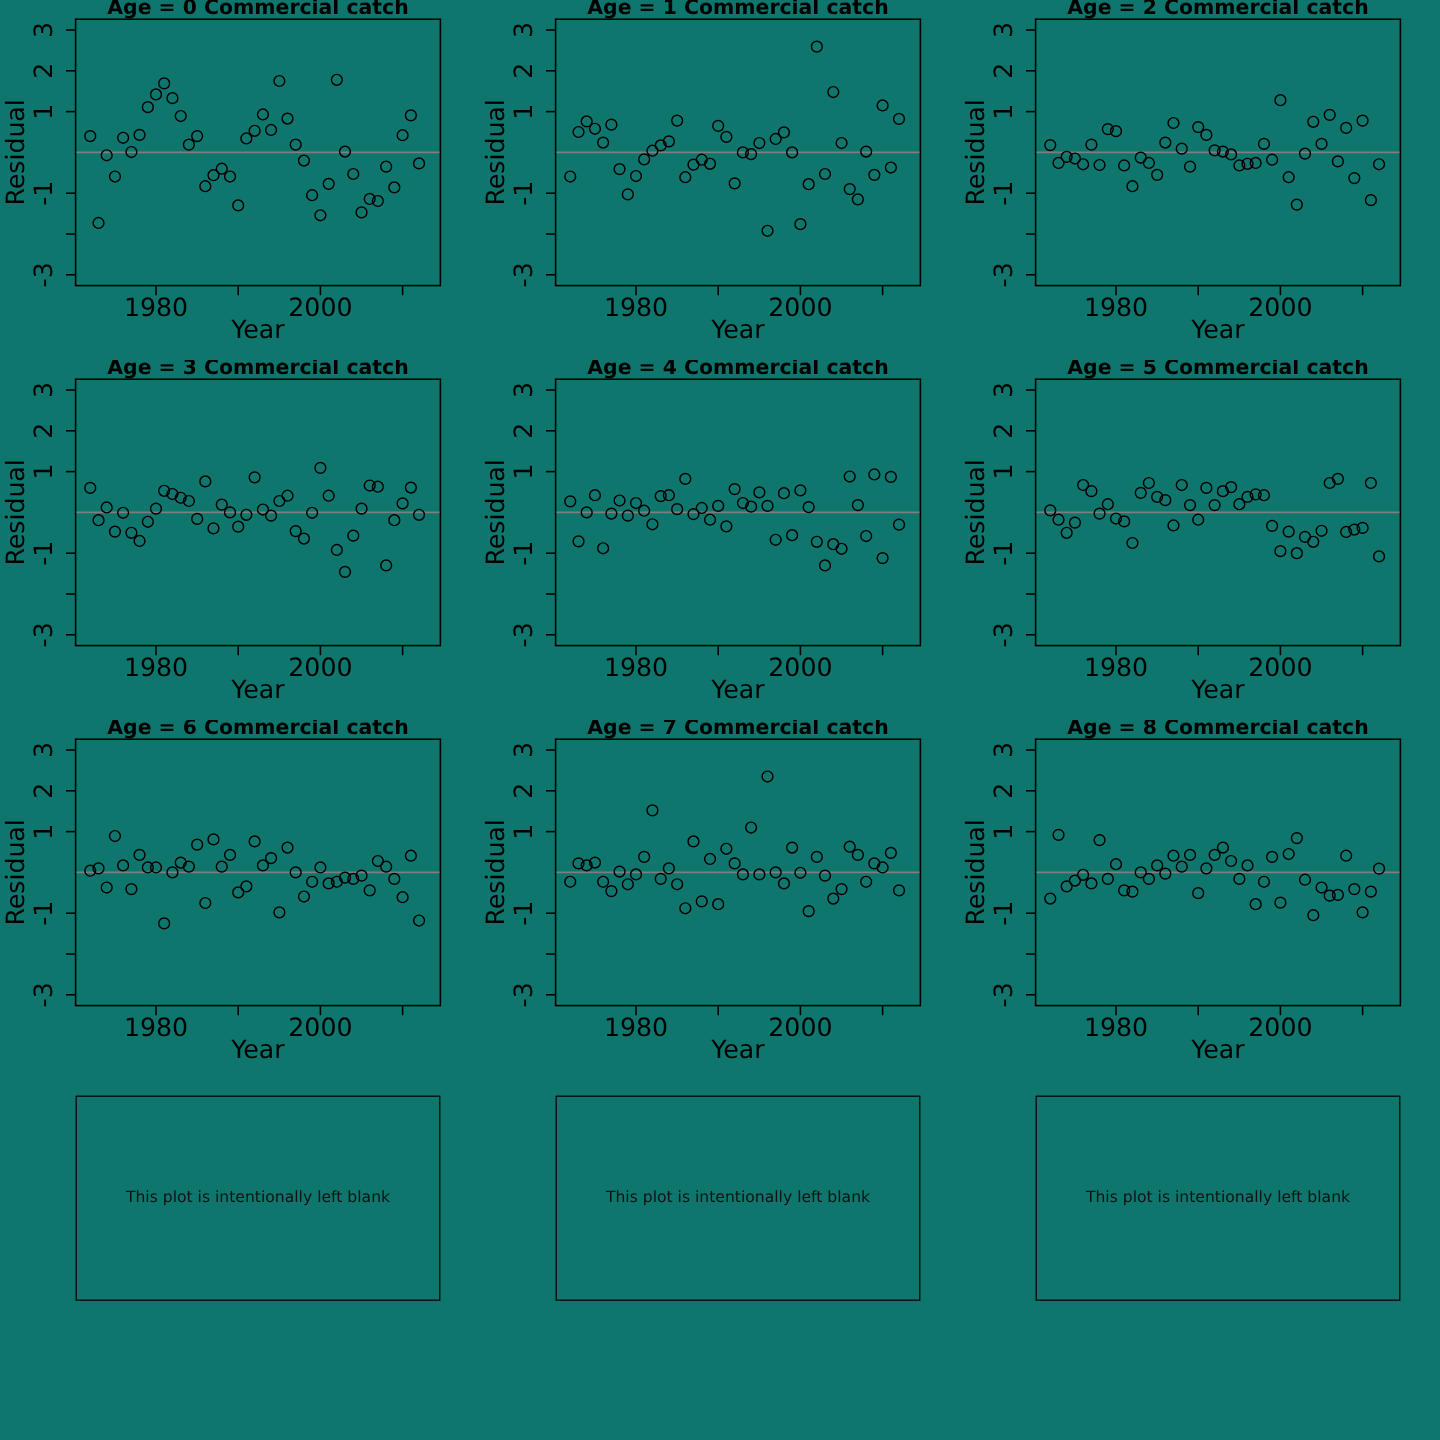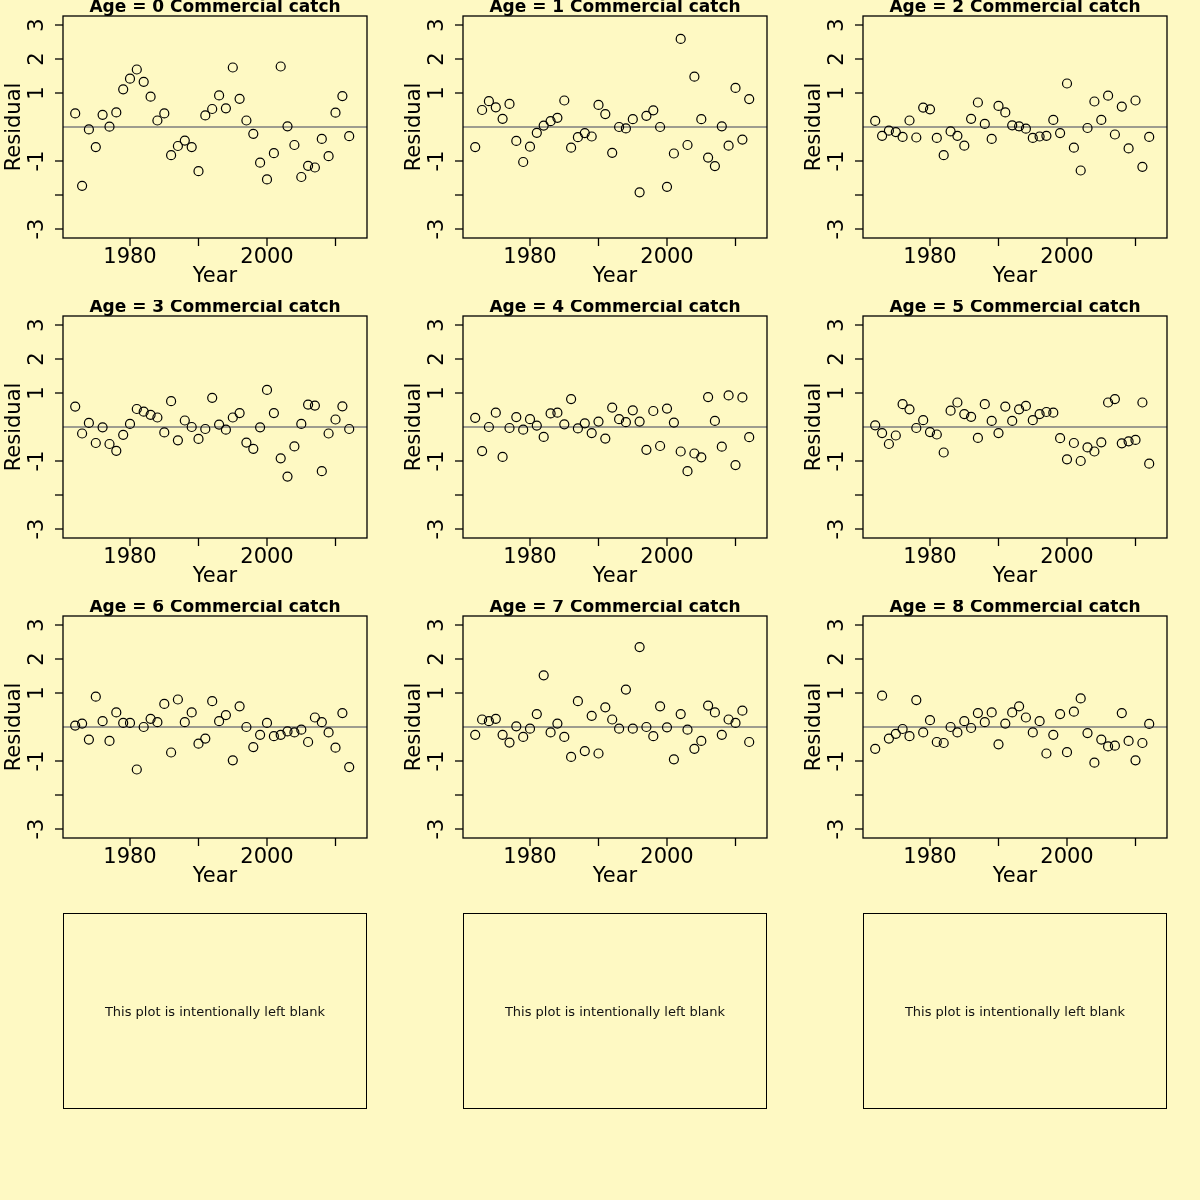--- a/index.html
+++ b/index.html
@@ -1,21 +1,21 @@
 <!DOCTYPE html>
 <html><head>
 <meta charset="utf-8">
 <style>
   html,body{margin:0;padding:0;background:#ffffff;}
-  #canvas{width:1200px;height:1200px;background:#fef9c3;position:relative;overflow:hidden;
+  #canvas{width:1200px;height:1200px;background:#0f766e;position:relative;overflow:hidden;
           font-family:"DejaVu Sans", sans-serif;}
   .grid{display:grid;grid-template-columns:repeat(3,400px);grid-auto-rows:300px;width:1200px;height:1200px;}
   .cell{position:relative;margin:0;padding:0;}
   .cell svg{display:block;}
-  .blank-box{position:absolute;left:63px;top:13px;width:304px;height:196px;border:1px solid #000;
+  .blank-box{position:absolute;left:63px;top:13px;width:304px;height:171px;border:1px solid #000;
              box-sizing:border-box;display:flex;align-items:center;justify-content:center;}
   .blank-box span{font-size:13px;color:#111;}
   svg text{font-family:"DejaVu Sans", sans-serif;fill:#000;}
 </style>
 </head>
 <body>
 
 <div id="canvas">
   <div class="grid">
     <figure class="cell">

